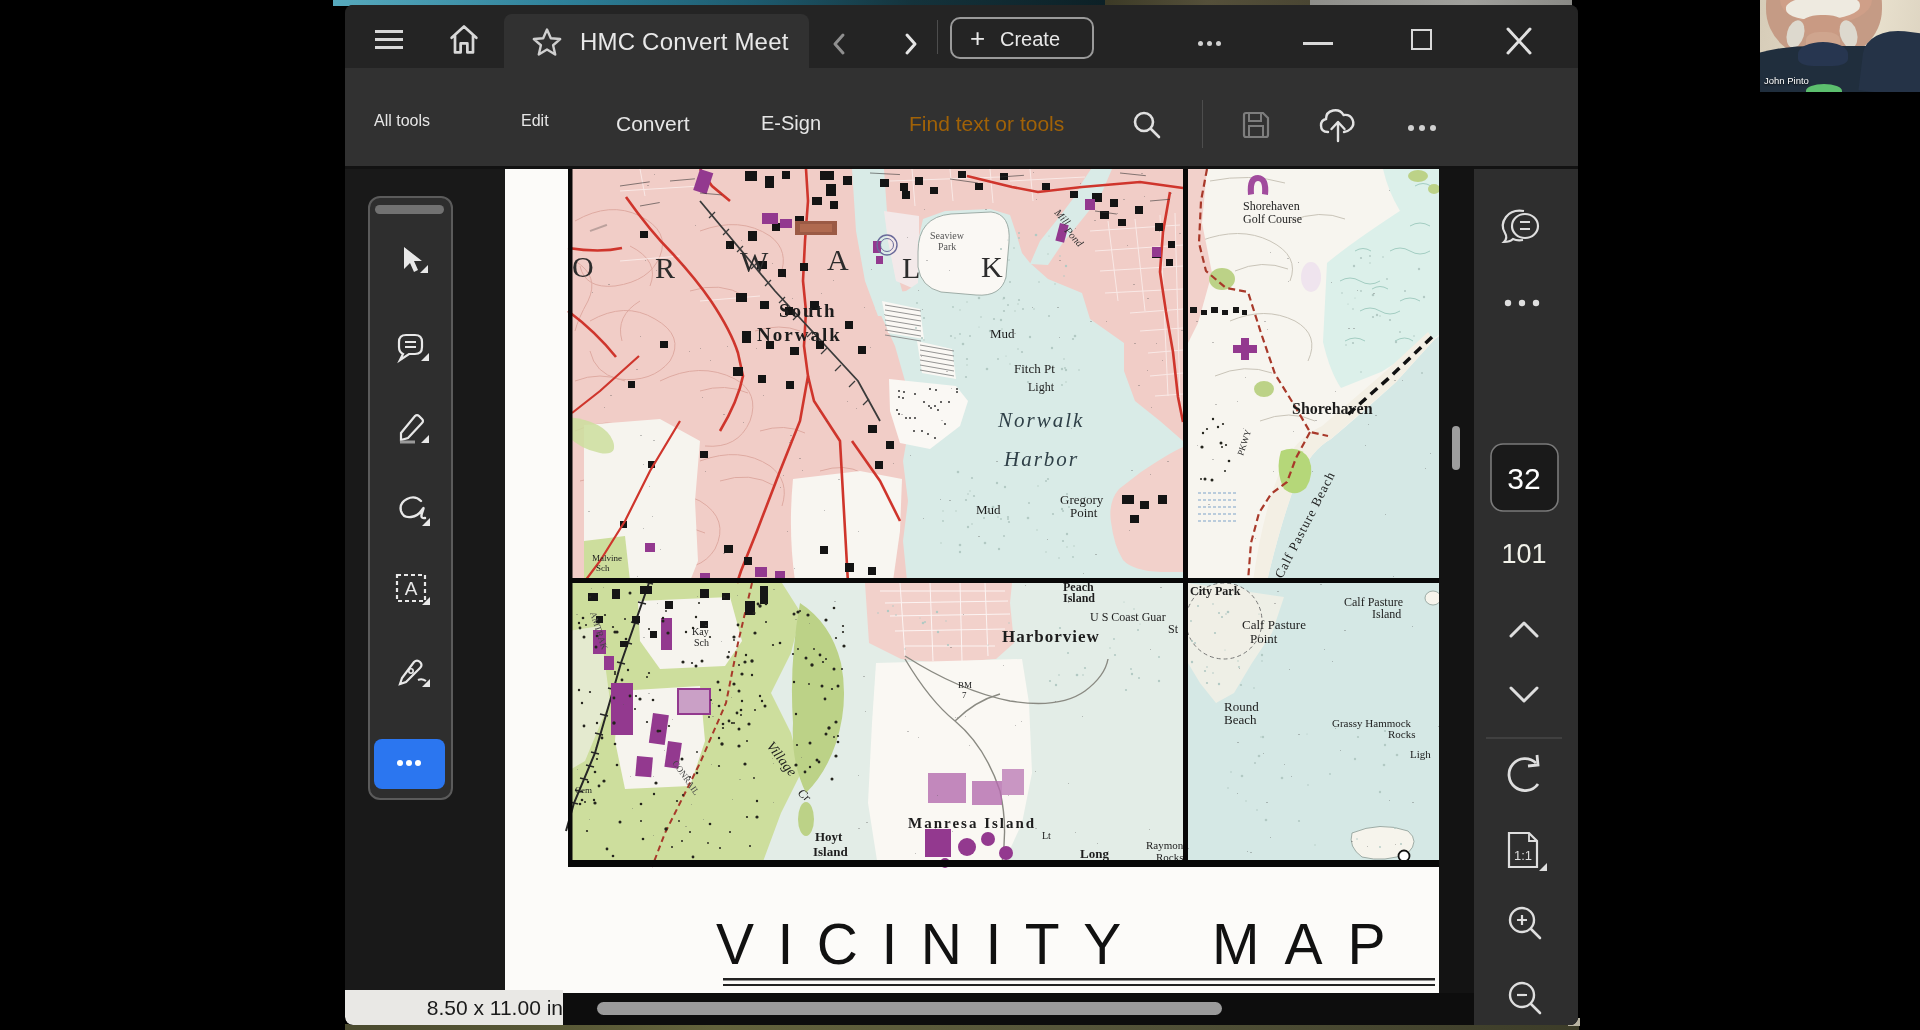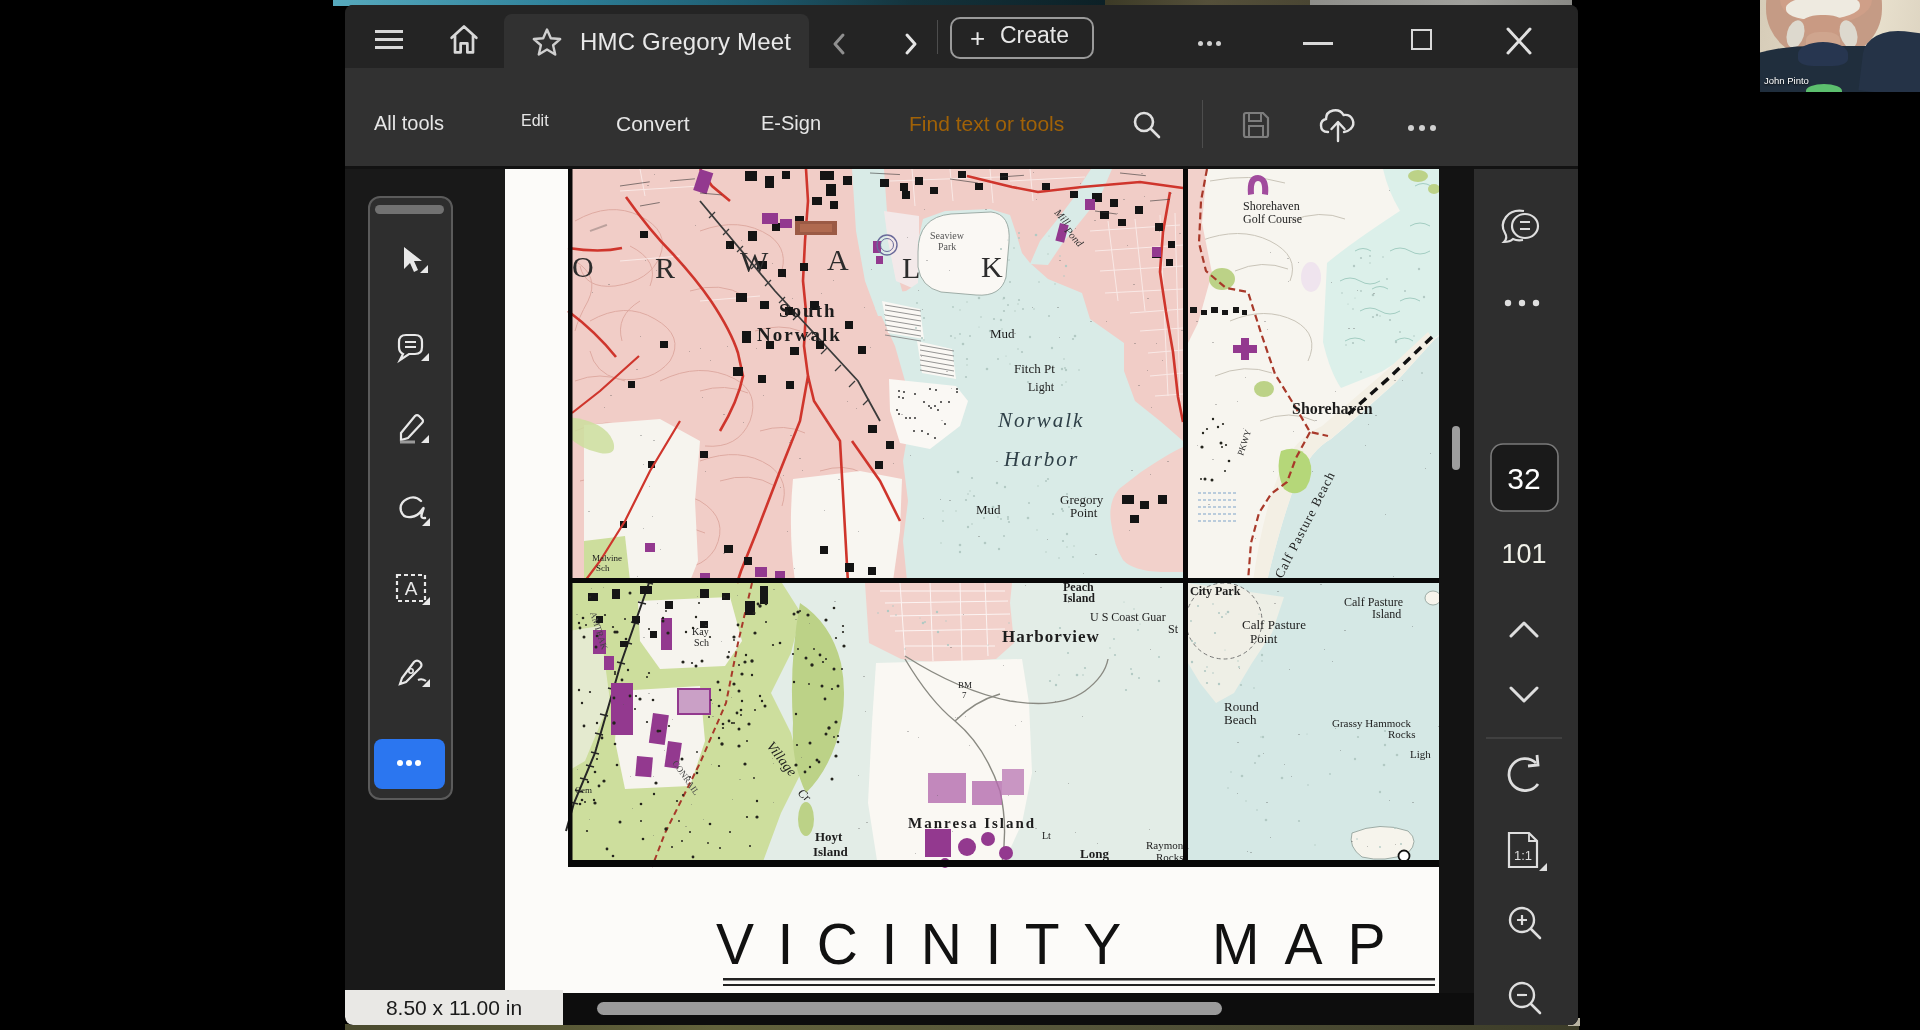--- a/index.html
+++ b/index.html
@@ -22,50 +22,50 @@
   <div class="abs" style="left:30px;top:33px;width:28px;height:3px;background:#d8d8d8"></div>
   <div class="abs" style="left:30px;top:41px;width:28px;height:3px;background:#d8d8d8"></div>
 
   <svg class="abs" style="left:101px;top:17px" width="36" height="36" viewBox="0 0 32 32">
       <path d="M5 14 L16 4 L27 14 M8 12 V27 H13 V19 H19 V27 H24 V12" fill="none" stroke="#d8d8d8" stroke-width="2.4" stroke-linejoin="round" stroke-linecap="round"></path>
     </svg>
 
   <svg class="abs" style="left:185px;top:21px" width="34" height="34" viewBox="0 0 24 24">
       <path d="M12 2.5l2.7 6.1 6.6.6-5 4.4 1.5 6.5-5.8-3.5-5.8 3.5 1.5-6.5-5-4.4 6.6-.6z" fill="none" stroke="#cfcfcf" stroke-width="1.7" stroke-linejoin="round"></path>
     </svg>
-  <div class="abs" style="left:235px;top:23px;width:228px;color:#e8e8e8;font-size:24px;letter-spacing:0.2px;white-space:nowrap;overflow:hidden">HMC Gregory Meet</div>
+  <div class="abs" style="left:235px;top:23px;width:228px;color:#e8e8e8;font-size:24px;letter-spacing:0.2px;white-space:nowrap;overflow:hidden">HMC Convert Meet</div>
 
   <svg class="abs" style="left:484px;top:27px" width="22" height="24" viewBox="0 0 22 24">
       <path d="M14 3 L6 12 L14 21" fill="none" stroke="#8f8f8f" stroke-width="3" stroke-linecap="round" stroke-linejoin="round"></path>
     </svg>
   <svg class="abs" style="left:554px;top:27px" width="22" height="24" viewBox="0 0 22 24">
       <path d="M8 3 L16 12 L8 21" fill="none" stroke="#e4e4e4" stroke-width="3" stroke-linecap="round" stroke-linejoin="round"></path>
     </svg>
   <div class="abs" style="left:592px;top:15px;width:1px;height:34px;background:#4d4d4d"></div>
 
   <div class="abs" style="left:605px;top:12px;width:144px;height:42px;border:2px solid #9a9a9a;border-radius:10px;color:#e8e8e8">
      <div class="abs" style="left:18px;top:4px;font-size:26px;font-weight:300">+</div>
-     <div class="abs" style="left:48px;top:3px;font-size:23px">Create</div>
+     <div class="abs" style="left:48px;top:9px;font-size:20px">Create</div>
   </div>
 
   <div class="abs" style="left:853px;top:36px;width:5px;height:5px;border-radius:50%;background:#d0d0d0"></div>
   <div class="abs" style="left:862px;top:36px;width:5px;height:5px;border-radius:50%;background:#d0d0d0"></div>
   <div class="abs" style="left:871px;top:36px;width:5px;height:5px;border-radius:50%;background:#d0d0d0"></div>
 
   <div class="abs" style="left:958px;top:37px;width:30px;height:3px;background:#d8d8d8"></div>
 
   <div class="abs" style="left:1066px;top:24px;width:21px;height:21px;border:2.5px solid #d8d8d8"></div>
 
   <svg class="abs" style="left:1158px;top:19px" width="32" height="34" viewBox="0 0 32 34">
       <path d="M5 5 L27 29 M27 5 L5 29" stroke="#e0e0e0" stroke-width="3" stroke-linecap="round"></path>
     </svg>
 
   <div class="abs" style="left:0;top:63px;width:1233px;height:100px;background:#313131"></div>
   <div class="abs" style="left:0;top:161px;width:1233px;height:3px;background:#121212"></div>
-  <div class="abs" style="left:29px;top:107px;font-size:20px;color:#e6e6e6">All tools</div>
+  <div class="abs" style="left:29px;top:107px;font-size:16px;color:#e6e6e6">All tools</div>
   <div class="abs" style="left:176px;top:107px;font-size:16px;color:#e6e6e6">Edit</div>
   <div class="abs" style="left:271px;top:107px;font-size:21px;color:#e6e6e6">Convert</div>
   <div class="abs" style="left:416px;top:107px;font-size:20px;color:#e6e6e6">E-Sign</div>
   <div class="abs" style="left:564px;top:107px;font-size:21px;color:#a16207">Find text or tools</div>
   <svg class="abs" style="left:786px;top:104px" width="32" height="32" viewBox="0 0 32 32">
       <circle cx="13" cy="13" r="9" fill="none" stroke="#e0e0e0" stroke-width="2.6"></circle>
       <path d="M20 20 L28 28" stroke="#e0e0e0" stroke-width="2.6" stroke-linecap="round"></path>
     </svg>
   <div class="abs" style="left:857px;top:95px;width:1px;height:48px;background:#4d4d4d"></div>
 
@@ -1200,21 +1200,21 @@
 <text x="716" y="963" font-size="57" font-family="Liberation Sans" fill="#111" letter-spacing="23.5">VICINITY</text>
 <text x="1212" y="963" font-size="57" font-family="Liberation Sans" fill="#111" letter-spacing="25">MAP</text>
 <rect x="723" y="977" width="712" height="2.5" fill="#222"></rect>
 <rect x="723" y="983" width="712" height="2" fill="#222"></rect>
 </svg>
 
   <div class="abs" style="left:1094px;top:164px;width:35px;height:856px;background:#131313"></div>
   <div class="abs" style="left:1107px;top:421px;width:8px;height:44px;background:#9d9d9d;border-radius:4px"></div>
 
   <div class="abs" style="left:0;top:988px;width:1129px;height:32px;background:#0d0d0d"></div>
-  <div class="abs" style="left:0;top:985px;width:218px;height:35px;background:#e9e8e5;color:#1a1a1a;font-size:21px;text-align:center;line-height:35px;border-radius:0 0 0 8px">8.50 x 11.00 in</div>
+  <div class="abs" style="left:0;top:985px;width:218px;height:35px;background:#e9e8e5;color:#1a1a1a;font-size:21px;text-align:right;line-height:35px;border-radius:0 0 0 8px">8.50 x 11.00 in</div>
   <div class="abs" style="left:252px;top:997px;width:625px;height:13px;background:#9b9b9b;border-radius:7px"></div>
 
   <div class="abs" style="left:23px;top:191px;width:85px;height:604px;background:#2e2e2e;border:2px solid #5b5b5b;border-radius:12px"></div>
   <div class="abs" style="left:30px;top:200px;width:69px;height:9px;background:#717171;border-radius:5px"></div>
   <svg class="abs" style="left:23px;top:212px" width="85" height="580" viewBox="0 0 85 580">
     <g stroke="#e8e8e8" fill="none" stroke-width="2">
       <path d="M36 30 L36 52 L42 46 L46 55 L50 53 L46 44 L54 44 Z" fill="#e8e8e8" stroke="none"></path>
       <path d="M52 56 L60 56 L60 48 Z" fill="#e8e8e8" stroke="none"></path>
       <g transform="translate(27,114)">
           <path d="M4 11 Q4 4 11 4 L20 4 Q27 4 27 11 L27 16 Q27 23 20 23 L14 23 L5 29 L8 23 Q4 21 4 16 Z" stroke-width="2.2"></path>

